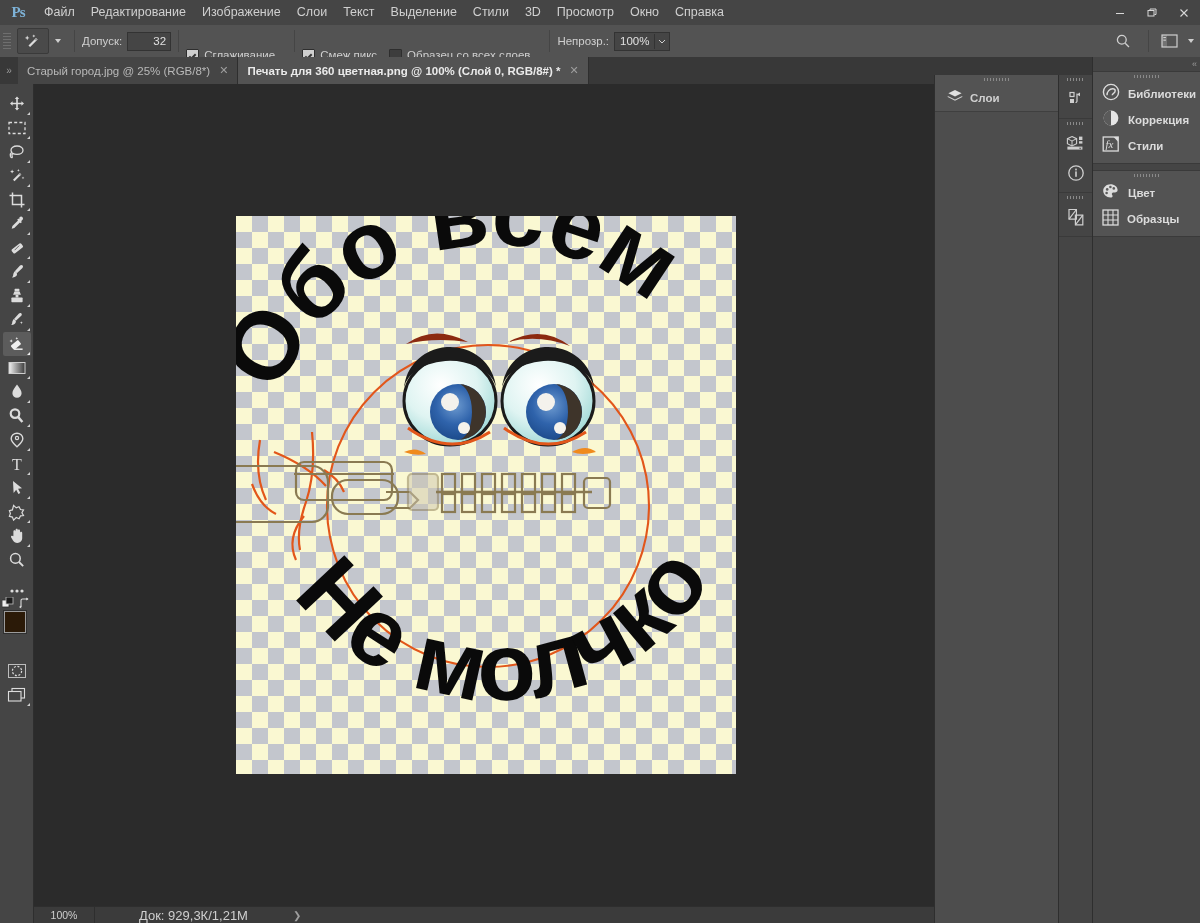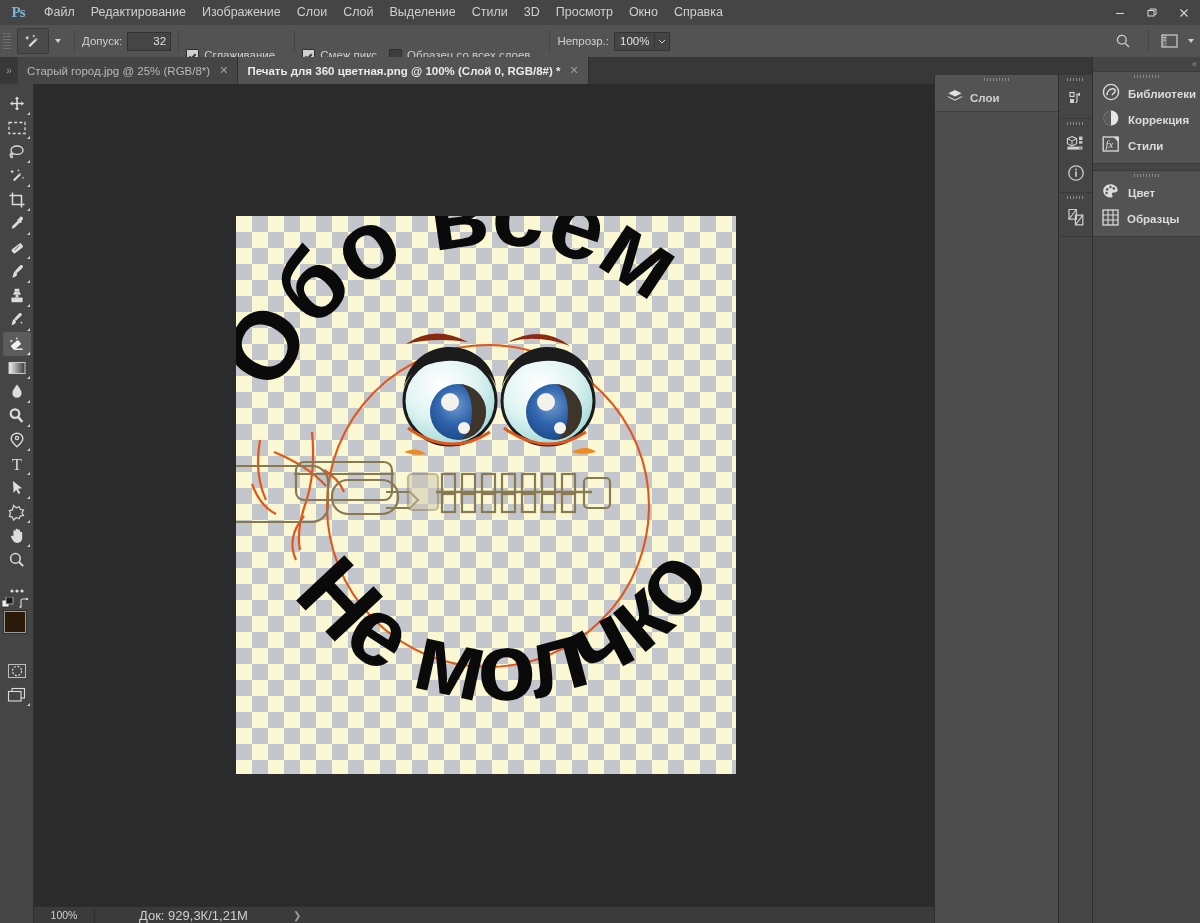--- a/index.html
+++ b/index.html
@@ -110,21 +110,21 @@
 <body>
 
 <div class="app">
 
   <div class="menubar">
     <div class="ps-logo">Ps</div>
     <div class="menu-item">Файл</div>
     <div class="menu-item">Редактирование</div>
     <div class="menu-item">Изображение</div>
     <div class="menu-item">Слои</div>
-    <div class="menu-item">Слой</div>
+    <div class="menu-item">Текст</div>
     <div class="menu-item">Выделение</div>
     <div class="menu-item">Стили</div>
     <div class="menu-item">3D</div>
     <div class="menu-item">Просмотр</div>
     <div class="menu-item">Окно</div>
     <div class="menu-item">Справка</div>
 
     <div class="wincontrols">
       <div class="winbtn">
         <svg width="12" height="12" viewBox="0 0 12 12">

